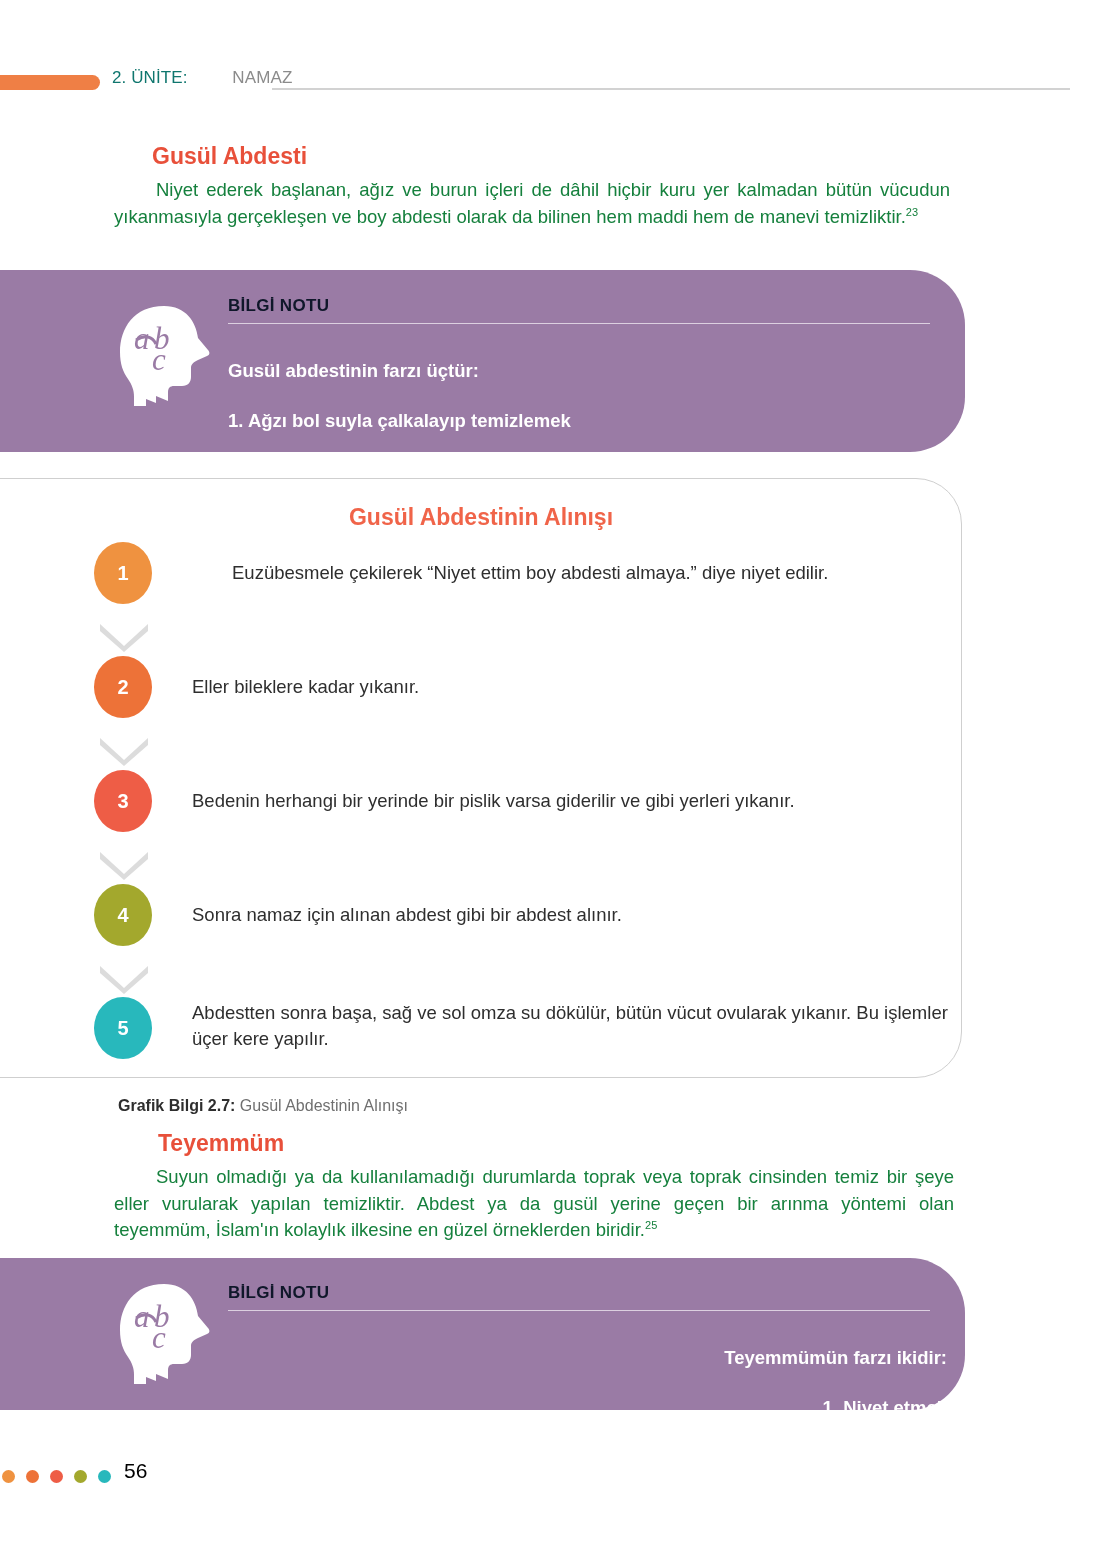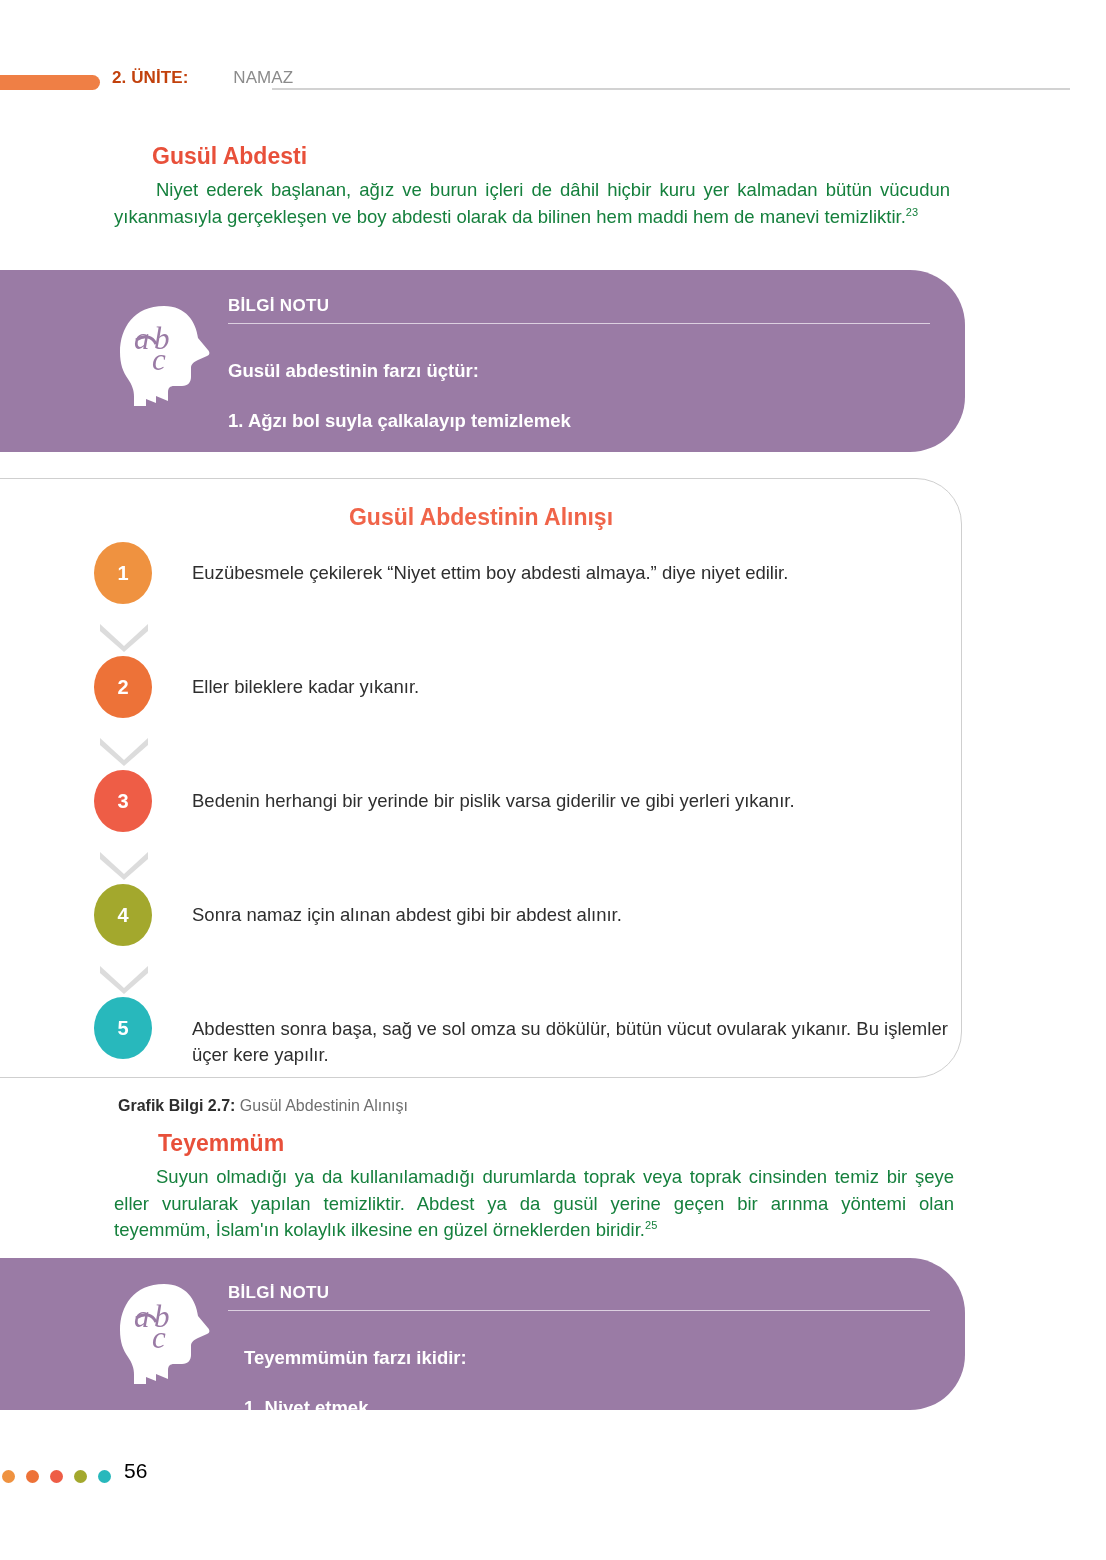--- a/index.html
+++ b/index.html
@@ -14,21 +14,21 @@
   .header{position:absolute;left:0;top:68px;width:1106px;height:30px;}
   .header-bar{
     position:absolute;left:0;top:7px;width:100px;height:15px;
     background:#EF7F45;border-radius:0 8px 8px 0;
   }
   .header-text{
     position:absolute;left:112px;top:0px;
     font-size:17px;letter-spacing:.1px;white-space:nowrap;
     font-family:"Liberation Sans",sans-serif;
   }
-  .header-unit{color:#c2410c;font-weight:bold;}
+  .header-unit{color:#0f766e;font-weight:normal;}
   .header-name{color:#8b8b8b;font-weight:normal;margin-left:40px;}
   .header-rule{
     position:absolute;left:272px;top:20px;width:798px;height:2px;
     background:#d2d2d2;
   }
 
   
   .sec-title{
     color:#E8503A;font-weight:bold;font-size:23px;
     position:absolute;white-space:nowrap;
@@ -42,21 +42,21 @@
 
   
   .infobox{
     position:absolute;left:0;background:#9A7BA5;
     border-radius:0 55px 55px 0;
   }
   .infobox .head-icon{
     position:absolute;left:112px;width:108px;height:110px;
   }
   .infobox .box-title{
-    position:absolute;color:#ffffff;font-weight:bold;font-size:17px;
+    position:absolute;color:#0f172a;font-weight:bold;font-size:17px;
     letter-spacing:.3px;
   }
   .infobox .box-rule{
     position:absolute;height:1px;background:#e7dfea;opacity:.85;
   }
   .infobox .box-body{
     position:absolute;color:#ffffff;font-weight:bold;font-size:18.5px;
     line-height:25px;white-space:pre-line;
   }
 
@@ -135,21 +135,21 @@
     <div>2. Burnu bol su ile yıkayıp temizlemek</div>
     <div><span>3. Tüm vücudu kuru yer kalmaksızın yıkamak</span><sup>24</sup></div>
   </div>
 </div>
 
 <div class="flowcard"></div>
 
 <div class="flow-title">Gusül Abdestinin Alınışı</div>
 
 <div class="step-circle" style="top:542px;background:#EF9240;">1</div>
-<div class="step-text" style="top:560px;width:760px;">Euzübesmele çekilerek “Niyet ettim boy abdesti almaya.” diye niyet edilir.</div>
+<div class="step-text" style="top:560px;width:760px;margin-left:40px;">Euzübesmele çekilerek “Niyet ettim boy abdesti almaya.” diye niyet edilir.</div>
 <span class="chevron" style="top:620px;">
   <svg viewBox="0 0 52 32" width="52" height="32">
       <path d="M2 4 L26 26 L50 4 L50 11 L26 32 L2 11 Z" fill="#dcdcdc"></path>
     </svg>
 </span>
 
 <div class="step-circle" style="top:656px;background:#ED7238;">2</div>
 <div class="step-text" style="top:674px;width:760px;">Eller bileklere kadar yıkanır.</div>
 <span class="chevron" style="top:734px;">
   <svg viewBox="0 0 52 32" width="52" height="32">
@@ -167,21 +167,21 @@
 
 <div class="step-circle" style="top:884px;background:#A3A82D;">4</div>
 <div class="step-text" style="top:902px;width:760px;">Sonra namaz için alınan abdest gibi bir abdest alınır.</div>
 <span class="chevron" style="top:962px;">
   <svg viewBox="0 0 52 32" width="52" height="32">
       <path d="M2 4 L26 26 L50 4 L50 11 L26 32 L2 11 Z" fill="#dcdcdc"></path>
     </svg>
 </span>
 
 <div class="step-circle" style="top:997px;background:#28B8BC;">5</div>
-<div class="step-text" style="top:1000px;width:762px;margin-top:16px;">Abdestten sonra başa, sağ ve sol omza su dökülür, bütün vücut ovularak yıkanır. Bu işlemler üçer kere yapılır.</div>
+<div class="step-text" style="top:1000px;width:762px;">Abdestten sonra başa, sağ ve sol omza su dökülür, bütün vücut ovularak yıkanır. Bu işlemler üçer kere yapılır.</div>
 
 <div class="caption">
   <b>Grafik Bilgi 2.7:</b>
   <span>Gusül Abdestinin Alınışı</span>
 </div>
 
 <div class="sec-title" style="left:158px;top:1130px;">Teyemmüm</div>
 
 <div class="para" style="left:114px;top:1164px;width:840px;"><span class="ind"></span><span>Suyun olmadığı ya da kullanılamadığı durumlarda toprak veya toprak cinsinden temiz bir şeye eller vurularak yapılan temizliktir. Abdest ya da gusül yerine geçen bir arınma yöntemi olan teyemmüm, İslam'ın kolaylık ilkesine en güzel örneklerden biridir.</span><sup>25</sup></div>
 
@@ -195,21 +195,21 @@
         <text x="42" y="47">b</text>
         <text x="40" y="68">c</text>
       </g>
       <path fill="none" stroke="#9A7BA5" stroke-width="3" d="M24 38 q14 -8 20 4"></path>
     </svg>
   </span>
 
   <div class="box-title" style="left:228px;top:25px;">BİLGİ NOTU</div>
   <div class="box-rule" style="left:228px;top:52px;width:702px;"></div>
 
-  <div class="box-body" style="left:244px;top:62px;width:710px;">
+  <div class="box-body" style="left:237px;top:62px;width:710px;text-align:right;">
     <div>Teyemmümün farzı ikidir:</div>
     <div>1.  Niyet etmek</div>
     <div>2. Elleri toprağa vurup yüzü ve kolları mesh etmek</div>
   </div>
 </div>
 
 <div class="footer-dots">
   <span class="fdot" style="left: 0px; background: rgb(239, 146, 64);"></span>
   <span class="fdot" style="left: 24px; background: rgb(237, 114, 56);"></span>
   <span class="fdot" style="left: 48px; background: rgb(238, 93, 70);"></span>

